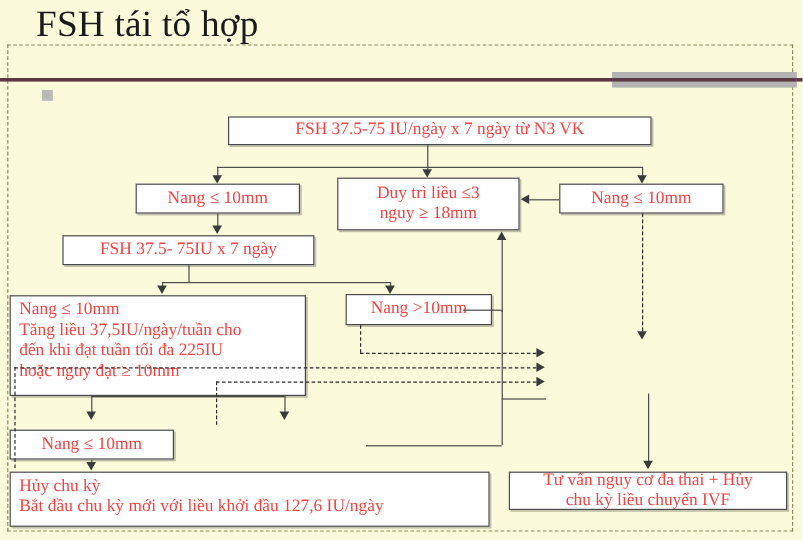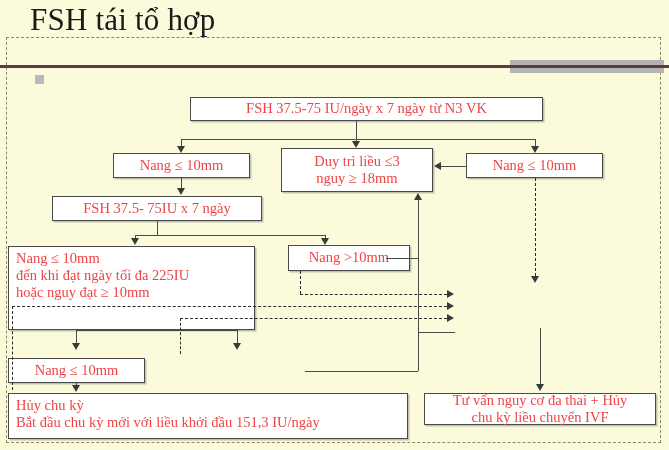--- a/index.html
+++ b/index.html
@@ -181,37 +181,38 @@
   <div class="box center" style="left:466px; top:153px; width:137px; height:25px;">
     <span>Nang ≤ 10mm</span>
   </div>
 
   <div class="box center" style="left:52px; top:196px; width:210px; height:25px;">
     <span>FSH 37.5- 75IU x 7 ngày</span>
   </div>
 
   <div class="box leftal" style="left:8px; top:246px; width:247px; height:84px;">
     <span class="ln">Nang ≤ 10mm</span>
-    <span class="ln">đến khi đạt ngày tối đa 225IU</span>
+    <span class="ln">Tăng liều 37,5IU/ngày/tuần cho</span>
+    <span class="ln">đến khi đạt tuần tối đa 225IU</span>
     <span class="ln">hoặc nguy đạt ≥ 10mm</span>
   </div>
 
   <div class="box center" style="left:264px; top:245px; width:122px; height:26px;margin-left:24px;">
     <span>Nang &gt;10mm</span>
   </div>
 
 
   <div class="box center" style="left:8px; top:358px; width:137px; height:25px;">
     <span>Nang ≤ 10mm</span>
   </div>
 
 
   <div class="box leftal" style="left:8px; top:393px; width:400px; height:46px;">
     <span class="ln">Hủy chu kỳ</span>
-    <span class="ln">Bắt đầu chu kỳ mới với liều khởi đầu 151,3 IU/ngày</span>
+    <span class="ln">Bắt đầu chu kỳ mới với liều khởi đầu 127,6 IU/ngày</span>
   </div>
 
   <div class="box center" style="left:424px; top:393px; width:232px; height:32px; flex-direction:column;">
     <span class="ln">Tư vấn nguy cơ đa thai + Hủy</span>
     <span class="ln">chu kỳ liều chuyển IVF</span>
   </div>
 
   <div class="ln-v" style="left:356px; top:121px; height:18px;"></div>
 
   <div class="ln-h" style="left:181px; top:139px; width:354px;"></div>

